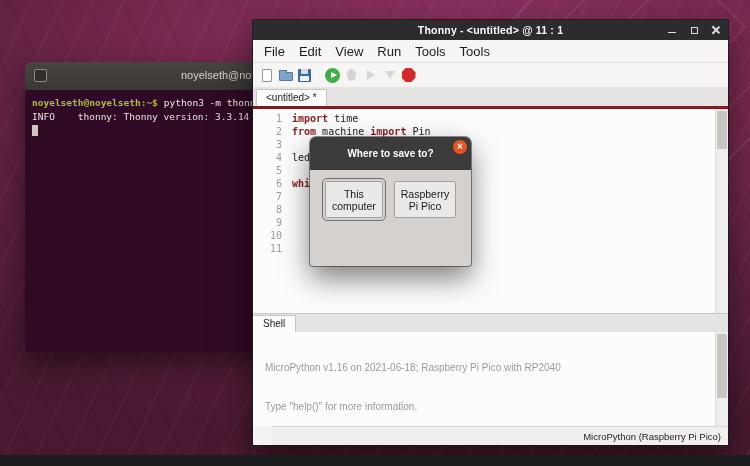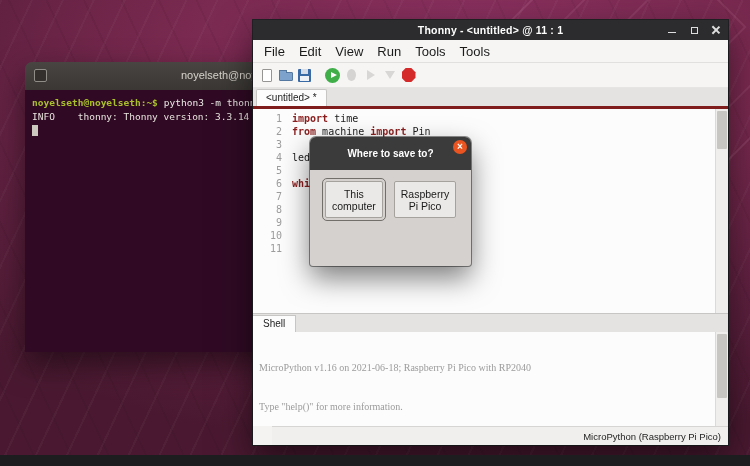--- a/index.html
+++ b/index.html
@@ -83,21 +83,21 @@
   .kw{color:#8a1f1f;font-weight:bold;}
   .v-scrollbar{flex:0 0 12px;background:#efeeec;border-left:1px solid #dcdad8;position:relative;}
   .v-thumb{position:absolute;left:1px;right:1px;background:#c8c6c3;border-radius:1px;}
   .ed-thumb{top:2px;height:38px;}
   .sh-thumb{top:2px;height:64px;}
 
   .shell-header{flex:0 0 18px;background:#e5e3e1;border-top:1px solid #c8c6c4;display:flex;align-items:flex-end;}
   .shell-tab{background:#fcfcfc;border-right:1px solid #c8c6c4;border-top:1px solid #c8c6c4;
     font-size:10px;color:#222;padding:2px 10px 3px;}
   .shell-body{flex:0 0 94px;background:#fcfcfc;display:flex;overflow:hidden;}
-  .shell-text{flex:1 1 auto;padding:3px 6px;font-family:Liberation Serif, serif;
+  .shell-text{flex:1 1 auto;padding:3px 12px;font-family:Liberation Sans, sans-serif;
     font-size:10px;line-height:13px;white-space:pre;overflow:hidden;}
   .shell-banner{color:#9b9b9b;}
 
   .statusbar{flex:0 0 18px;background:#f0efed;border-top:1px solid #d7d5d3;display:flex;
     align-items:center;justify-content:flex-end;padding-right:7px;font-size:9.5px;color:#1f1f1f;margin-left:19px;}
 
   
   .dialog{position:absolute;left:57px;top:117px;width:161px;height:129px;background:#d5d1ce;
     border-radius:6px 6px 3px 3px;overflow:hidden;z-index:5;
     box-shadow:0 12px 28px rgba(0,0,0,.5), 0 0 0 1px rgba(55,55,55,.55);}

